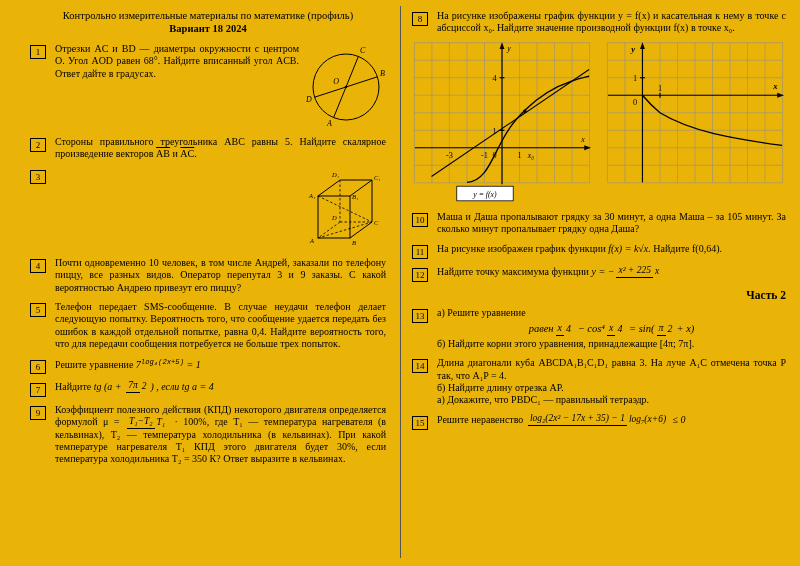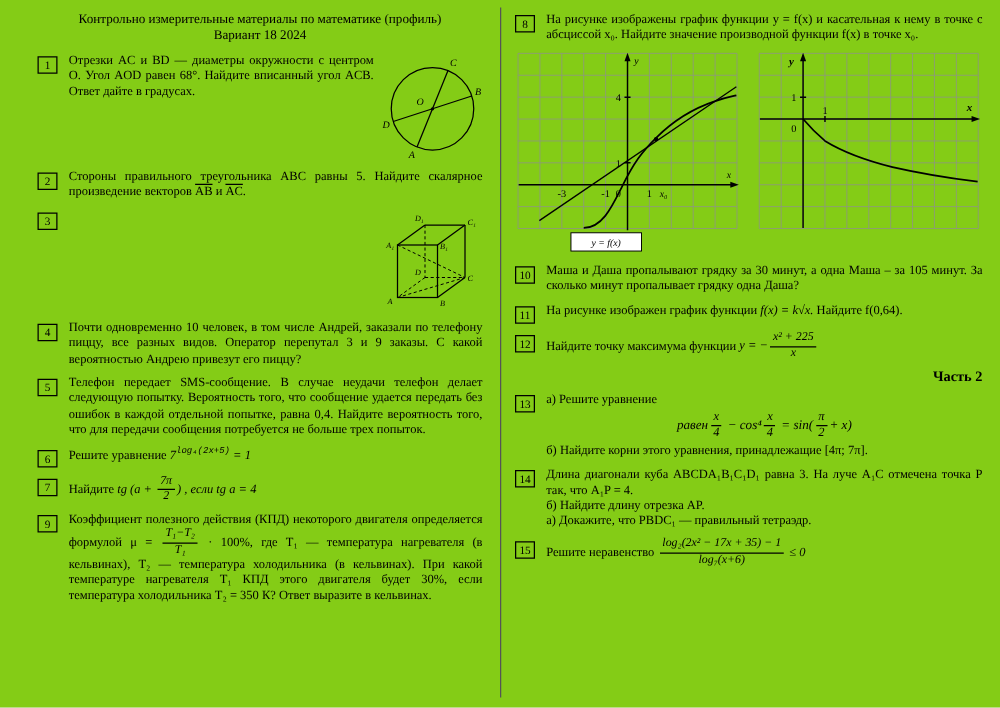--- a/index.html
+++ b/index.html
@@ -1,34 +1,34 @@
 <!DOCTYPE html>
 <html><head>
 <meta charset="utf-8">
 <style>
   * { margin:0; padding:0; box-sizing:border-box; }
   html,body { background:#e8e8e8; }
   body { width:800px; height:566px; font-family:"Liberation Serif", serif; color:#000; }
-  .page { position:relative; width:800px; height:566px; background:#84cc16; overflow:hidden; }
+  .page { position:relative; width:800px; height:566px; background:#eab308; overflow:hidden; }
   .col { position:absolute; top:10px; }
   .col-left  { left:30px;  width:356px; }
   .col-right { left:412px; width:374px; }
   .divider { position:absolute; left:400px; top:6px; height:552px; width:1px; background:#555; }
   .header { text-align:center; margin-bottom:9px; }
   .title   { font-size:10.5px; }
-  .variant { font-size:10.5px; font-weight:normal; margin-top:2px; }
+  .variant { font-size:10.5px; font-weight:bold; margin-top:2px; }
   .problem { display:flex; align-items:flex-start; margin-bottom:7px; }
   .pnum { flex:0 0 auto; width:16px; height:14px; border:1px solid #000; font-size:9px;
           line-height:12px; text-align:center; margin-right:9px; margin-top:2px; }
   .ptext { flex:1; font-size:10px; line-height:1.24; text-align:justify; }
   .fig-right { float:right; margin:0 0 2px 7px; }
   .eq { font-style:italic; white-space:nowrap; }
   .vec { text-decoration:overline; }
   sup { font-size:0.72em;font-family:Liberation Mono, monospace; }
-  .frac { display:inline-flex; flex-direction:column; text-align:center; vertical-align:middle;
+  .frac { display:inline-flex; flex-direction:row; text-align:center; vertical-align:middle;
           line-height:1.05; margin:0 2px; font-size:0.95em; }
   .frac .fnum { border-bottom:1px solid #000; padding:0 2px 1px; }
   .frac .fden { padding:1px 2px 0; }
   .display { text-align:center; margin:3px 0 2px; font-size:10.5px; }
   .part2 { text-align:right; font-weight:bold; font-size:11.5px; margin:2px 0 6px; }
   .graphs { display:flex; gap:12px; margin:3px 0 5px; }
   svg { display:block; }
   svg text { font-family:"Liberation Serif", serif; }
   .grid  { stroke:#8f8f8f; stroke-width:0.6; fill:none; }
   .axis  { stroke:#000; stroke-width:1.2; }

